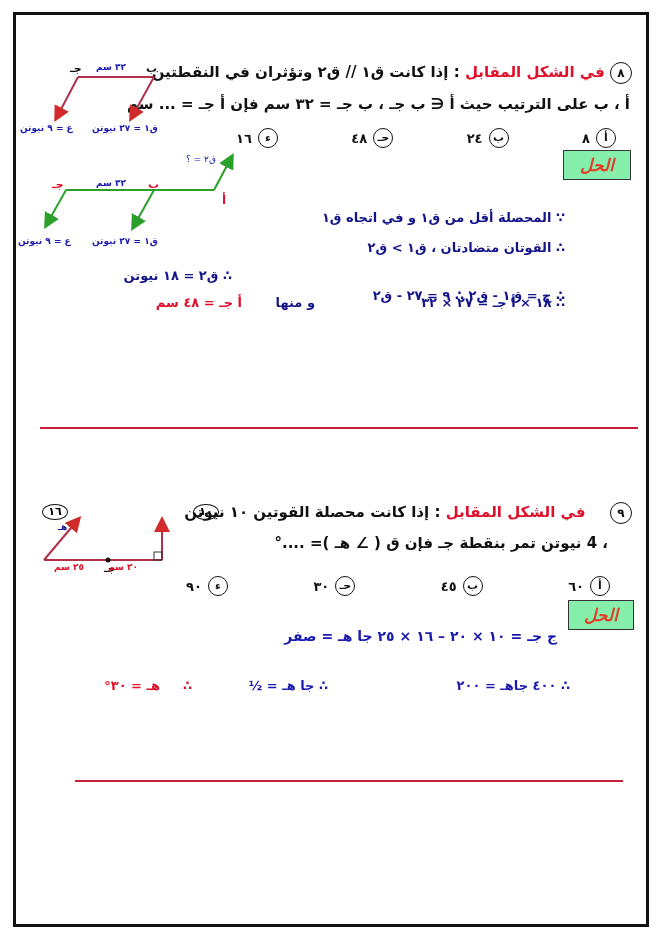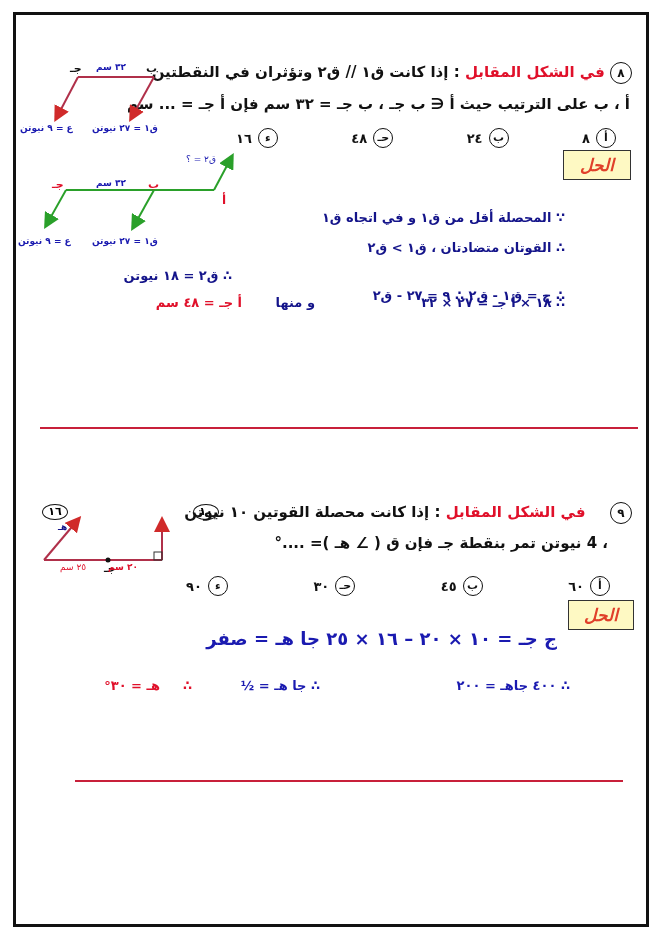--- a/index.html
+++ b/index.html
@@ -8,21 +8,21 @@
   .abs { position:absolute; }
   .rtl { direction:rtl; unicode-bidi:embed; white-space:nowrap; }
   .q-title { font-weight:bold; font-size:15px; color:#111; }
   .red { color:#e0102a; }
   .blue { color:#1a1ab0; }
   .navy { color:#14148a; }
   .dark { color:#111; }
   .circle-num { display:inline-block; width:20px; height:20px; border:1.5px solid #111; border-radius:50%; text-align:center; line-height:20px; font-size:12px; font-weight:bold; color:#111; }
   .opt { font-size:13px; font-weight:bold; color:#111; display:flex; align-items:center; gap:6px; direction:rtl; }
   .opt .lbl { display:inline-block; width:18px; height:18px; border:1.5px solid #111; border-radius:50%; text-align:center; line-height:17px; font-size:11px; }
-  .sol-box { background:#fef9c3; border:1.5px solid #333; color:#e0402a; font-weight:bold; font-size:17px; text-align:center; font-style:italic; }
+  .sol-box { background:#86efac; border:1.5px solid #333; color:#e0402a; font-weight:bold; font-size:17px; text-align:center; font-style:italic; }
   .line-red { background:#c8203a; height:2px; }
   .sol-text { font-size:13px; font-weight:bold; }
   .small { font-size:9px;text-align:center; }
   .ellipse { display:inline-block; border:1.5px solid #111; border-radius:50%; font-size:11px; font-weight:bold; text-align:center; }
 </style>
 </head>
 <body>
 
 <div class="frame"></div>
 
@@ -128,22 +128,22 @@
   <line x1="30" y1="60" x2="148" y2="60" stroke="#b0304a" stroke-width="2"></line>
   <line x1="148" y1="60" x2="148" y2="24" stroke="#b0304a" stroke-width="2" marker-end="url(#arrRed)"></line>
   <line x1="30" y1="60" x2="62" y2="22" stroke="#b0304a" stroke-width="2" marker-end="url(#arrRed)"></line>
   <rect x="140" y="52" width="8" height="8" fill="none" stroke="#333" stroke-width="1"></rect>
   <circle cx="94" cy="60" r="2.5" fill="#111"></circle>
 </svg>
 <div class="abs ellipse" style="left:42px; top:504px; width:24px; height:14px; line-height:14px;">١٦</div>
 <div class="abs ellipse" style="left:170px; top:504px; width:24px; height:14px; line-height:14px;margin-left:23px;">١٠</div>
 <div class="abs rtl small navy" style="left:58px; top:522px; font-weight:bold;">هـ</div>
 <div class="abs rtl small dark" style="left:104px; top:562px; font-weight:bold; font-size:11px;">جـ</div>
-<div class="abs rtl small red" style="left:60px; top:562px; font-weight:normal;">٢٥ سم</div>
+<div class="abs rtl small red" style="left:54px; top:562px; font-weight:bold;">٢٥ سم</div>
 <div class="abs rtl small red" style="left:108px; top:562px; font-weight:bold;">٢٠ سم</div>
 
-<div class="abs rtl sol-text blue" style="right:103px; top:628px; font-size:18px;">ج جـ = ١٠ × ٢٠ – ١٦ × ٢٥ جا هـ = صفر</div>
+<div class="abs rtl sol-text blue" style="right:103px; top:628px; font-size:14px;">ج جـ = ١٠ × ٢٠ – ١٦ × ٢٥ جا هـ = صفر</div>
 <div class="abs rtl sol-text blue" style="right:90px; top:678px;">∴ ٤٠٠ جاهـ = ٢٠٠</div>
-<div class="abs rtl sol-text blue" style="right:340px; top:678px;">∴  جا هـ = ½</div>
+<div class="abs rtl sol-text blue" style="right:332px; top:678px;">∴  جا هـ = ½</div>
 <div class="abs rtl sol-text red" style="right:468px; top:678px;">∴</div>
 <div class="abs rtl sol-text red" style="right:500px; top:678px;">هـ = ٣٠°</div>
 
 <div class="abs line-red" style="left:75px; top:780px; width:548px;"></div>
 
 </body></html>

